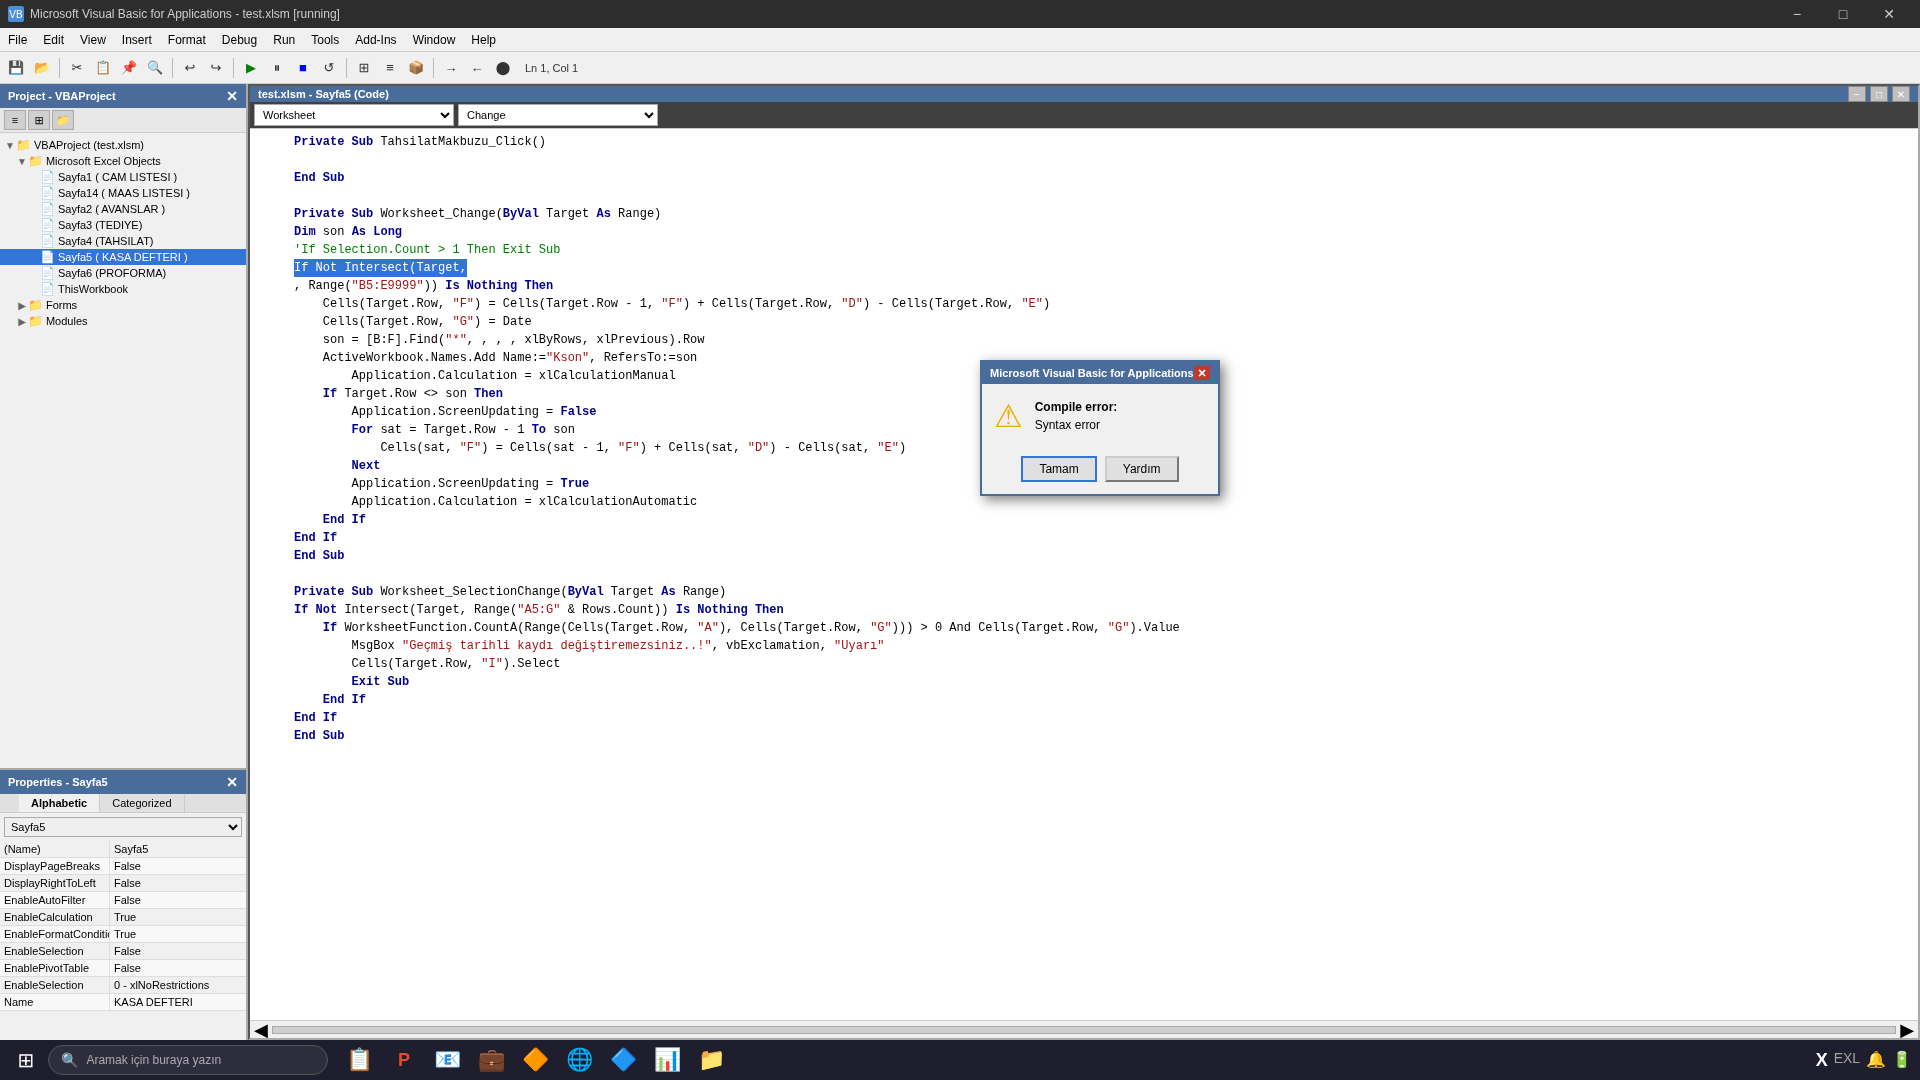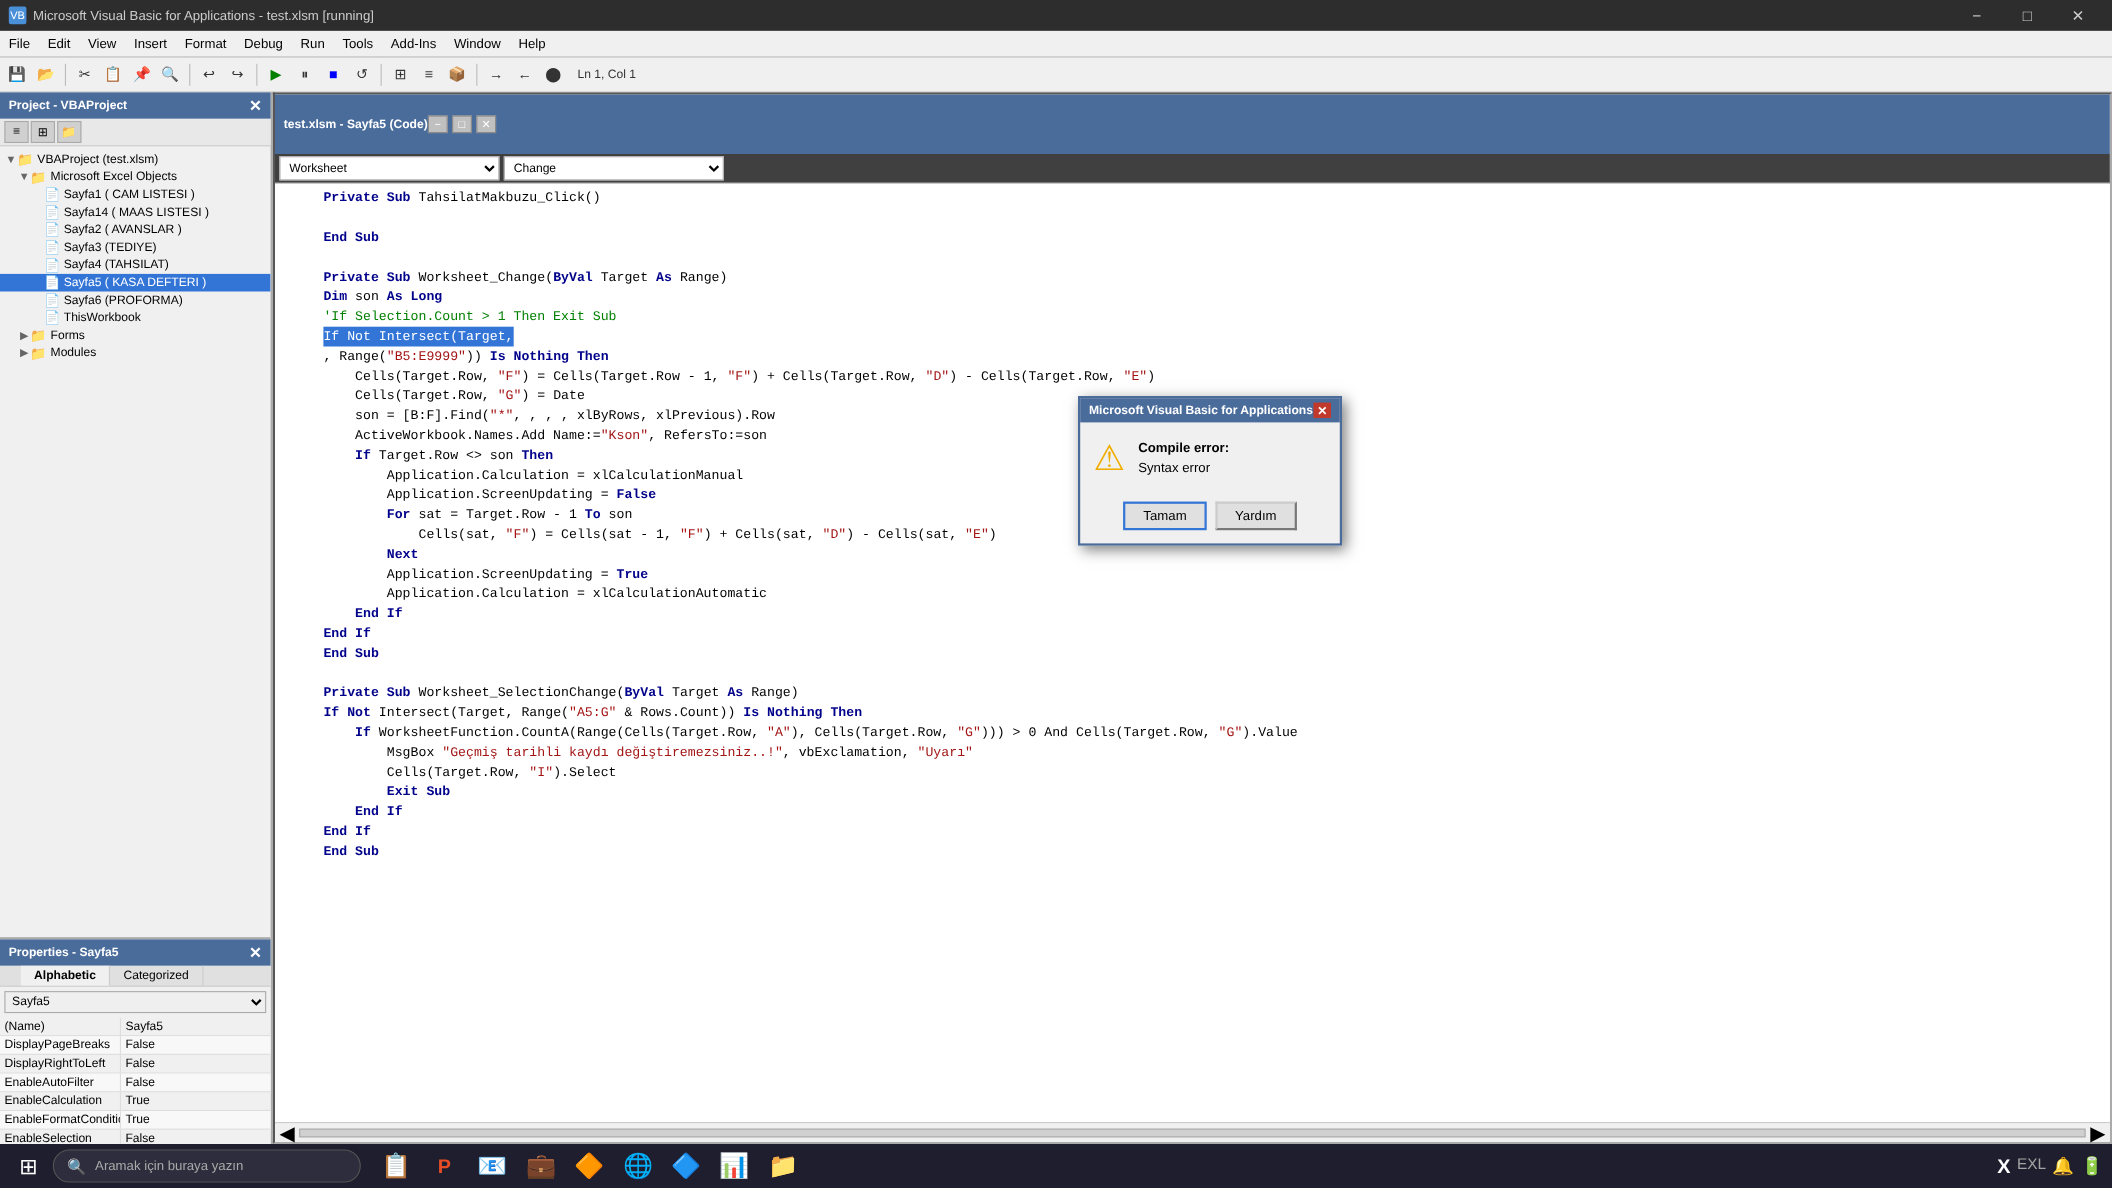--- a/index.html
+++ b/index.html
@@ -121,21 +121,21 @@
     .tree-item.selected { background: #3375d7; color: white; }
     .tree-icon { margin-right: 3px; font-size: 12px; }
     .tree-expand { width: 12px; text-align: center; font-size: 10px; color: #666; }
     .indent1 { padding-left: 16px; }
     .indent2 { padding-left: 28px; }
 
     
     .props-panel {
       background: #f0f0f0;
       border-top: 2px solid #aaa;
-      height: 188px;
+      height: 272px;
     }
     .props-header {
       background: #4a6c9b;
       color: white;
       padding: 4px 8px;
       font-size: 11px;
       font-weight: bold;
       display: flex;
       justify-content: space-between;
       align-items: center;
@@ -189,23 +189,24 @@
     .editor-area {
       flex: 1;
       background: #fff;
       display: flex;
       flex-direction: column;
       border: 2px inset #aaa;
     }
     .editor-header {
       background: #4a6c9b;
       color: white;
-      padding: 19px 8px;
-      font-size: 11px;
-      display: flex;
+      padding: 0 8px;
+      font-size: 11px;
+      display: flex;
+      justify-content: space-between;
       align-items: center;
     }
     .editor-header-title { font-weight: bold; font-size: 11px; }
     .editor-controls { display: flex; gap: 4px; }
     .editor-ctrl-btn {
       width: 18px; height: 16px;
       background: #c0c0c0;
       border: 1px solid #888;
       display: flex; align-items: center; justify-content: center;
       font-size: 10px; cursor: pointer;
@@ -574,22 +575,22 @@
       <div class="code-line">&nbsp;</div>
       <div class="code-line"><span class="code-keyword">Private Sub</span> Worksheet_Change(<span class="code-keyword">ByVal</span> Target <span class="code-keyword">As</span> Range)</div>
       <div class="code-line"><span class="code-keyword">Dim</span> son <span class="code-keyword">As Long</span></div>
       <div class="code-line"><span class="code-comment">'If Selection.Count &gt; 1 Then Exit Sub</span></div>
       <div class="code-line"><span class="code-highlight">If Not Intersect(Target,</span></div>
       <div class="code-line">, Range(<span class="code-string">"B5:E9999"</span>)) <span class="code-keyword">Is Nothing Then</span></div>
       <div class="code-line">    Cells(Target.Row, <span class="code-string">"F"</span>) = Cells(Target.Row - 1, <span class="code-string">"F"</span>) + Cells(Target.Row, <span class="code-string">"D"</span>) - Cells(Target.Row, <span class="code-string">"E"</span>)</div>
       <div class="code-line">    Cells(Target.Row, <span class="code-string">"G"</span>) = Date</div>
       <div class="code-line">    son = [B:F].Find(<span class="code-string">"*"</span>, , , , xlByRows, xlPrevious).Row</div>
       <div class="code-line">    ActiveWorkbook.Names.Add Name:=<span class="code-string">"Kson"</span>, RefersTo:=son</div>
+      <div class="code-line">        Application.Calculation = xlCalculationManual</div>
       <div class="code-line">    <span class="code-keyword">If</span> Target.Row &lt;&gt; son <span class="code-keyword">Then</span></div>
-      <div class="code-line">        Application.Calculation = xlCalculationManual</div>
       <div class="code-line">        Application.ScreenUpdating = <span class="code-keyword">False</span></div>
       <div class="code-line">        <span class="code-keyword">For</span> sat = Target.Row - 1 <span class="code-keyword">To</span> son</div>
       <div class="code-line">            Cells(sat, <span class="code-string">"F"</span>) = Cells(sat - 1, <span class="code-string">"F"</span>) + Cells(sat, <span class="code-string">"D"</span>) - Cells(sat, <span class="code-string">"E"</span>)</div>
       <div class="code-line">        <span class="code-keyword">Next</span></div>
       <div class="code-line">        Application.ScreenUpdating = <span class="code-keyword">True</span></div>
       <div class="code-line">        Application.Calculation = xlCalculationAutomatic</div>
       <div class="code-line">    <span class="code-keyword">End If</span></div>
       <div class="code-line"><span class="code-keyword">End If</span></div>
       <div class="code-line"><span class="code-keyword">End Sub</span></div>
       <div class="code-line">&nbsp;</div>

